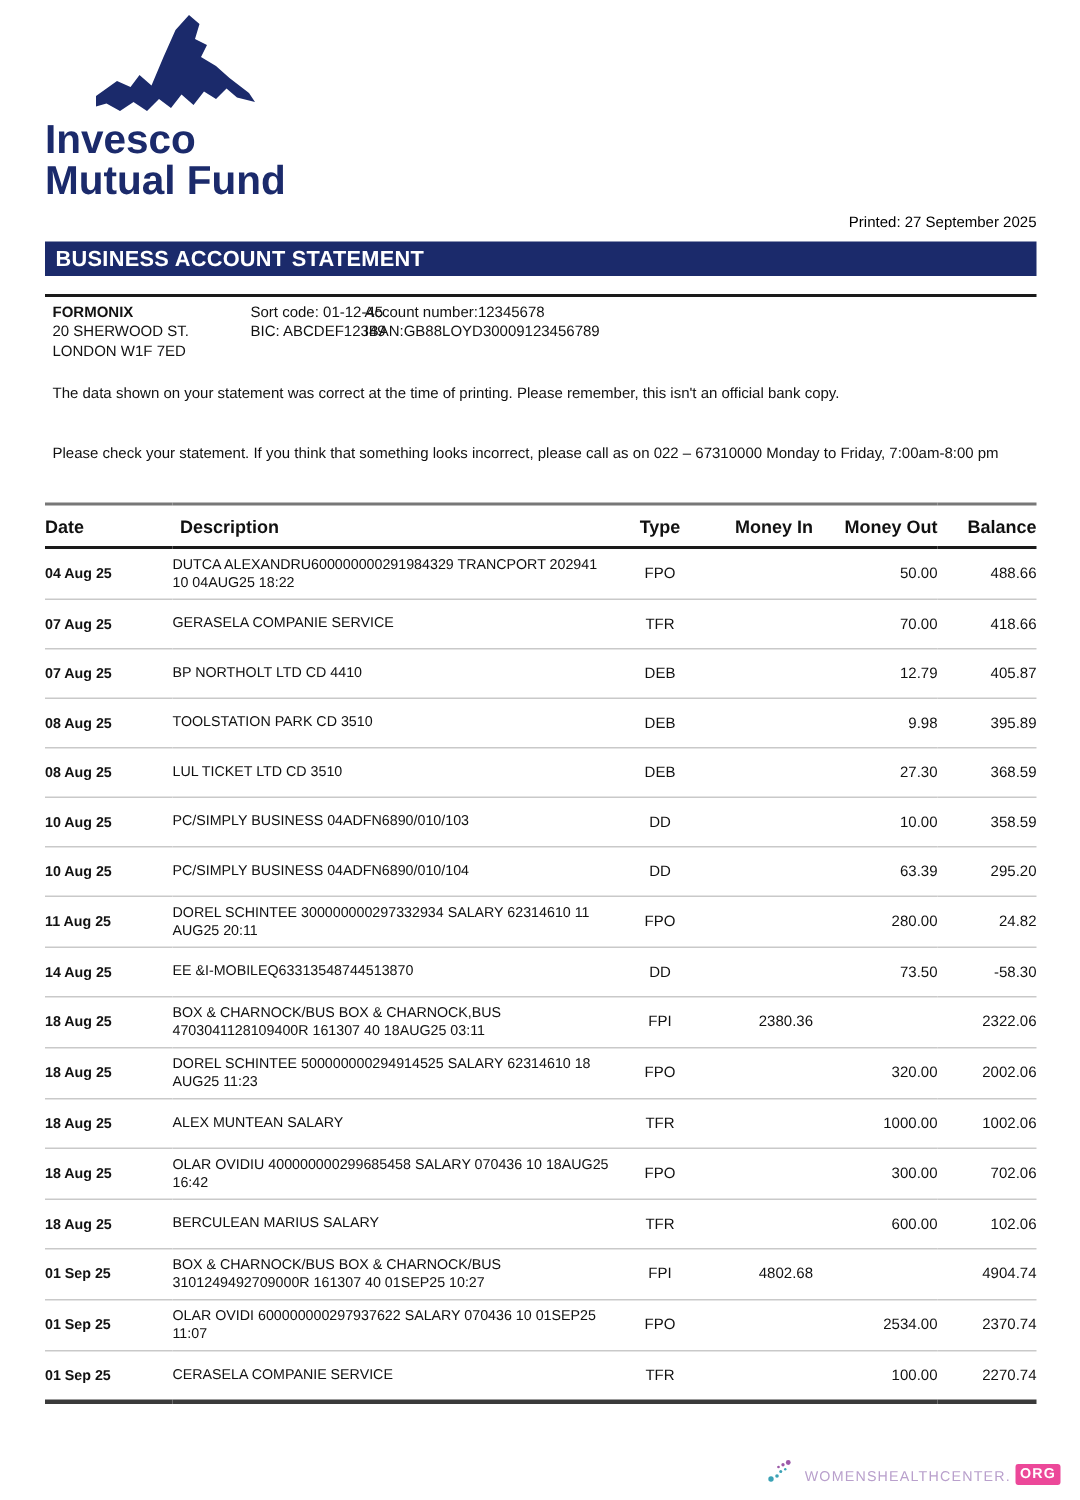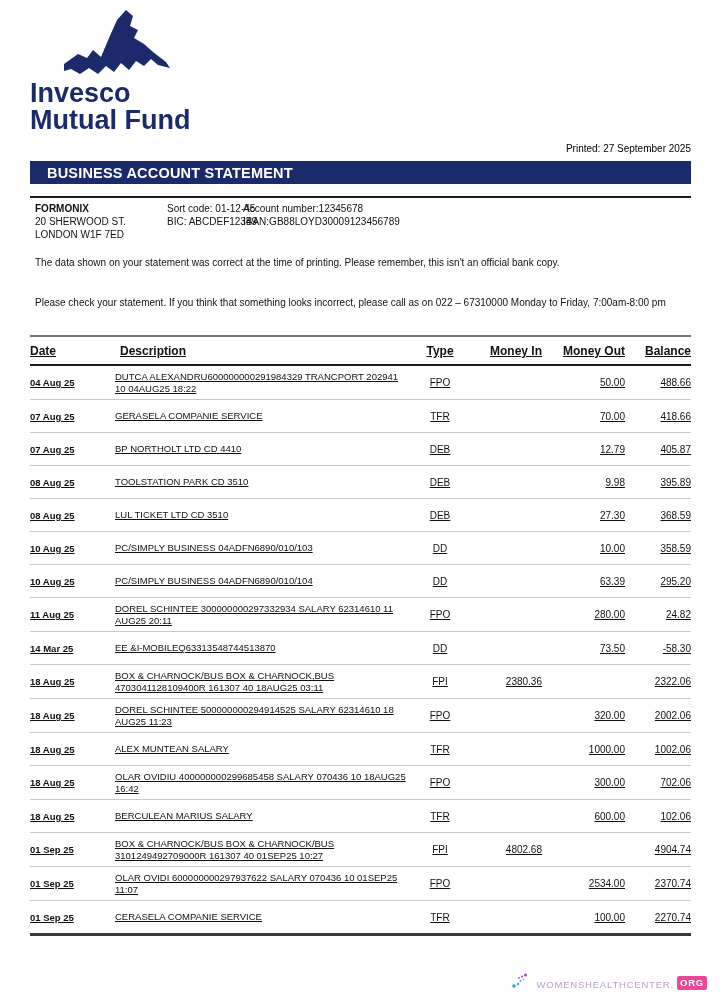--- a/index.html
+++ b/index.html
@@ -11,34 +11,34 @@
   .logo{position:absolute;left:30px;top:8px;width:220px;}
   .logo svg{display:block;margin-left:28px;}
   .brand-line{font-weight:bold;color:#1b2a6b;font-size:27px;line-height:27px;letter-spacing:0px;}
   
   .printed{position:absolute;right:29px;top:143px;font-size:10px;color:#000;}
   
   .title-bar{
     position:absolute;left:30px;right:29px;top:161px;height:23px;background:#1b2a6b;
     display:flex;align-items:center;
   }
-  .title-bar span{color:#fff;font-weight:bold;font-size:14.5px;padding-left:17px;letter-spacing:0.2px;}
+  .title-bar span{color:#fff;font-weight:bold;font-size:14.5px;padding-left:7px;letter-spacing:0.2px;}
   .rule-top{position:absolute;left:30px;right:29px;top:196px;height:2px;background:#1a1a1a;}
   
   .info{position:absolute;left:35px;top:202px;font-size:10px;line-height:13px;}
   .info-name{font-weight:bold;}
   .info-col2{position:absolute;left:167px;top:202px;font-size:10px;line-height:13px;}
   .info-col3{position:absolute;left:243px;top:202px;font-size:10px;line-height:13px;}
   
   .notice1{position:absolute;left:35px;top:257px;font-size:10px;}
   .notice2{position:absolute;left:35px;top:297px;font-size:10px;}
   
   .txn-table{
     position:absolute;left:30px;top:335px;width:661px;
-    border-collapse:collapse;table-layout:fixed;font-size:10px;text-decoration:underline;
+    border-collapse:collapse;table-layout:fixed;font-size:10px;
   }
   .txn-table col.c-date{width:85px;}
   .txn-table col.c-desc{width:295px;}
   .txn-table col.c-type{width:60px;}
   .txn-table col.c-in{width:72px;}
   .txn-table col.c-out{width:83px;}
   .txn-table col.c-bal{width:66px;}
   .txn-table thead th{
     font-size:12px;font-weight:bold;text-align:left;padding:7px 0 6px 0;
     border-top:2px solid #777;border-bottom:2px solid #1a1a1a;
@@ -178,21 +178,21 @@
     </tr>
         <tr>
       <td class="td-date">11 Aug 25</td>
       <td class="td-desc">DOREL SCHINTEE 300000000297332934 SALARY 62314610 11 AUG25 20:11</td>
       <td class="td-type">FPO</td>
       <td class="td-in"></td>
       <td class="td-out">280.00</td>
       <td class="td-bal">24.82</td>
     </tr>
         <tr>
-      <td class="td-date">14 Mar 25</td>
+      <td class="td-date">14 Aug 25</td>
       <td class="td-desc">EE &amp;I-MOBILEQ63313548744513870</td>
       <td class="td-type">DD</td>
       <td class="td-in"></td>
       <td class="td-out">73.50</td>
       <td class="td-bal">-58.30</td>
     </tr>
         <tr>
       <td class="td-date">18 Aug 25</td>
       <td class="td-desc">BOX &amp; CHARNOCK/BUS BOX &amp; CHARNOCK,BUS 4703041128109400R 161307 40 18AUG25 03:11</td>
       <td class="td-type">FPI</td>

